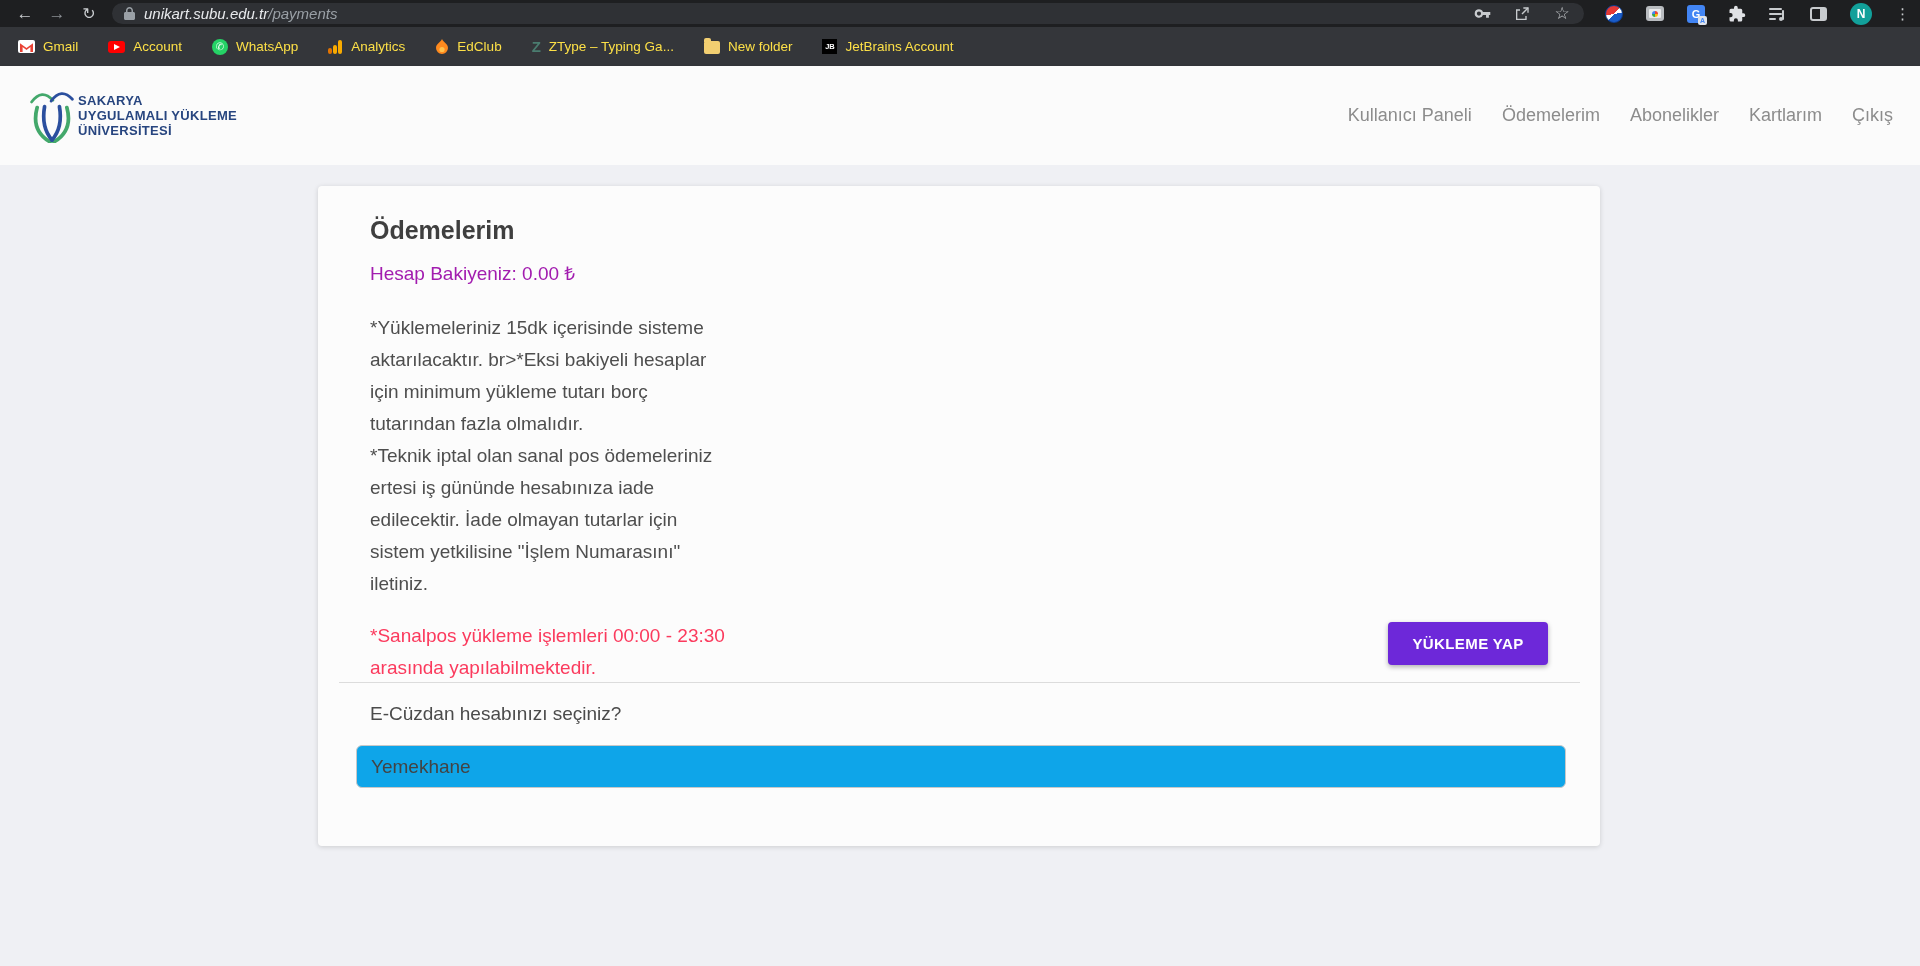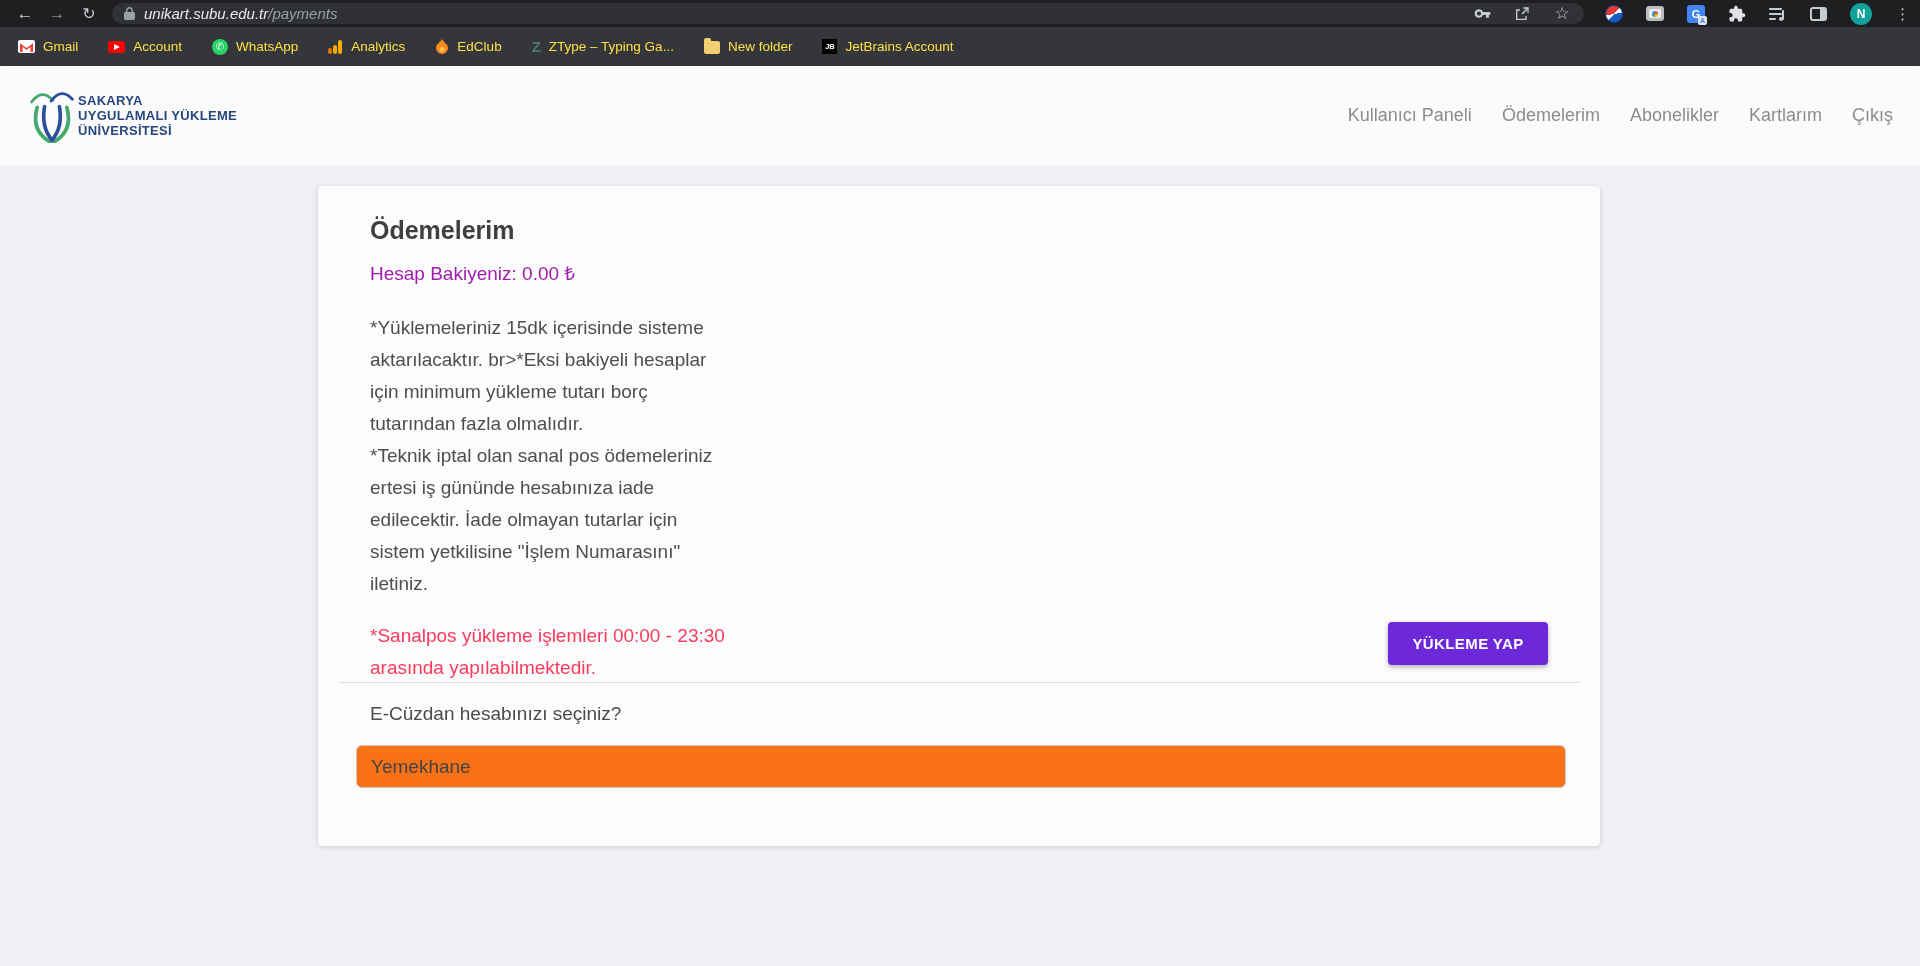--- a/index.html
+++ b/index.html
@@ -63,21 +63,21 @@
   
   .page { position:absolute; top:165px; left:0; width:1920px; height:801px; background:#eff0f4; }
   .card { position:absolute; left:318px; top:21px; width:1282px; height:660px; background:#fcfcfc; border-radius:4px; box-shadow:0 1px 5px rgba(0,0,0,.15); }
   .card-title { position:absolute; left:52px; top:30px; font-size:25px; font-weight:bold; color:#3f3f3f; }
   .card-balance { position:absolute; left:52px; top:74px; font-size:19px; color:#a21caf; }
   .card-info { position:absolute; left:52px; top:126px; width:460px; font-size:19px; line-height:32px; color:#4e4e4e; white-space:pre-line; }
   .card-warning { position:absolute; left:52px; top:414px; width:460px; font-size:19px; line-height:32px; color:#fb3a5d; white-space:pre-line;margin-top:20px; }
   .upload-btn { position:absolute; right:52px; top:436px; width:160px; height:43px; background:#6d28d9; color:#fff; border:none; border-radius:4px; font-family:"Liberation Sans", sans-serif; font-size:15px; font-weight:bold; letter-spacing:.4px; box-shadow:0 2px 5px rgba(0,0,0,.3); cursor:pointer; }
   .divider { position:absolute; top:496px; left:21px; right:20px; border-top:1px solid #dcdcdc; }
   .wallet-label { position:absolute; left:52px; top:517px; font-size:19px; color:#4b4b4b; }
-  .wallet-select { position:absolute; left:38px; top:559px; width:1210px; height:43px; border:1px solid #c8c8c8; border-radius:6px; background:#f97316; font-size:19px; color:#434343; line-height:41px; padding-left:14px; cursor:pointer; }
+  .wallet-select { position:absolute; left:38px; top:559px; width:1210px; height:43px; border:1px solid #c8c8c8; border-radius:6px; background:#0ea5e9; font-size:19px; color:#434343; line-height:41px; padding-left:14px; cursor:pointer; }
 </style>
 </head>
 <body>
 
 <div class="toolbar">
   <span class="navbtn back">←</span>
   <span class="navbtn fwd">→</span>
   <span class="navbtn reload">↻</span>
 
   <div class="omnibox">

